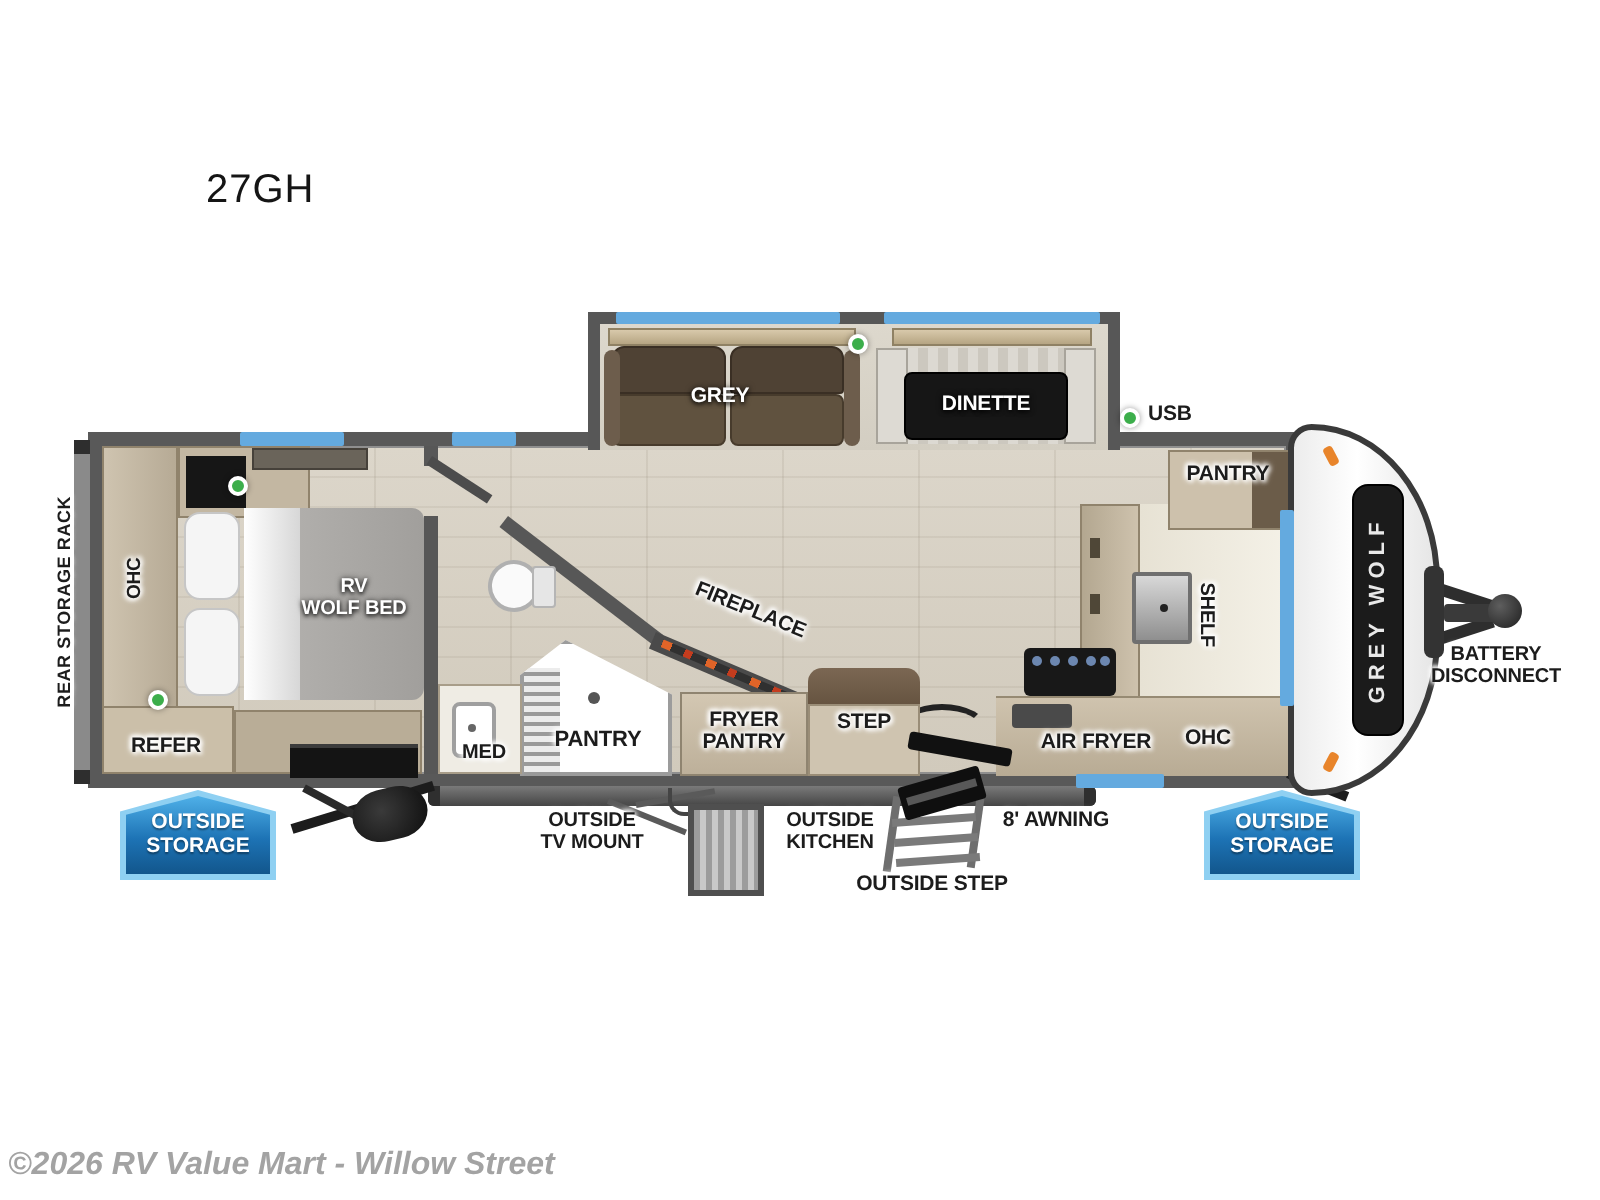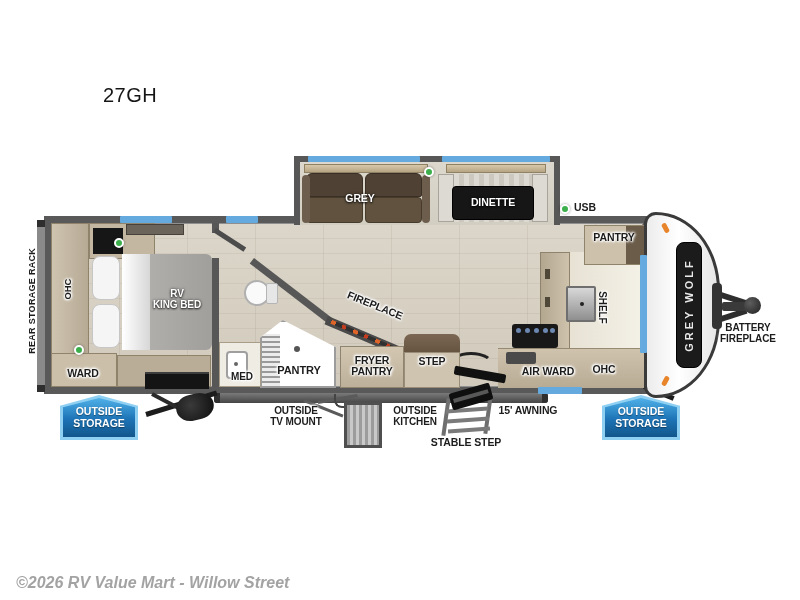--- a/index.html
+++ b/index.html
@@ -62,24 +62,24 @@
   <div class="abs" style="left:93px;top:228px;width:30px;height:26px;background:#161616;z-index:9;"></div>
   <div class="abs" style="left:126px;top:224px;width:58px;height:11px;background:#6a645a;border:1px solid #46413a;box-sizing:border-box;z-index:9;"></div>
   <div class="dot" style="left:114px;top:238px;"></div>
   <div class="dot" style="left:74px;top:345px;"></div>
 
   <div class="abs" style="left:122px;top:254px;width:28px;height:96px;background:linear-gradient(90deg,#ffffff,#d7d7d7);z-index:8;"></div>
   <div class="abs" style="left:150px;top:254px;width:62px;height:96px;background:linear-gradient(90deg,#b0aeab,#a19f9c);border-radius:0 6px 6px 0;z-index:8;"></div>
   <div class="abs" style="left:92px;top:256px;width:28px;height:44px;background:#f5f5f5;border:1.5px solid #c6c6c6;border-radius:8px;box-sizing:border-box;z-index:9;"></div>
   <div class="abs" style="left:92px;top:304px;width:28px;height:44px;background:#f5f5f5;border:1.5px solid #c6c6c6;border-radius:8px;box-sizing:border-box;z-index:9;"></div>
   <div class="lbl lbl-w" style="left:138px;top:289px;width:78px;font-size:10px;">RV
-KING BED</div>
+WOLF BED</div>
 
   <div class="cab" style="left:51px;top:353px;width:66px;height:34px;background:#cbbfa9;"></div>
-  <div class="lbl" style="left:52px;top:368px;width:62px;">WARD</div>
+  <div class="lbl" style="left:52px;top:368px;width:62px;">REFER</div>
   <div class="cab" style="left:117px;top:355px;width:94px;height:32px;background:#b9ad97;"></div>
   <div class="abs" style="left:145px;top:372px;width:64px;height:15px;background:#141414;border-top:2px solid #3c3c3c;z-index:9;"></div>
 
   <div class="wall" style="left:212px;top:223px;width:7px;height:10px;"></div>
   <div class="wall" style="left:212px;top:258px;width:7px;height:129px;"></div>
   <div class="abs" style="left:216px;top:228px;width:36px;height:5px;background:#4c4c4c;transform:rotate(33deg);transform-origin:0 0;z-index:7;"></div>
 
   <div class="abs" style="left:244px;top:280px;width:26px;height:26px;background:#fafafa;border:2px solid #b0b0b0;border-radius:50%;box-sizing:border-box;transform:rotate(14deg);z-index:8;"></div>
   <div class="abs" style="left:266px;top:283px;width:12px;height:21px;background:#e6e6e6;border:1px solid #b5b5b5;border-radius:2px;box-sizing:border-box;z-index:8;"></div>
 
@@ -129,21 +129,21 @@
 
   <div class="abs" style="left:512px;top:324px;width:46px;height:24px;background:#181818;border-radius:3px;z-index:9;">
     <div class="abs" style="left:4px;top:4px;width:5px;height:5px;background:#6c87b0;border-radius:50%;"></div>
     <div class="abs" style="left:13px;top:4px;width:5px;height:5px;background:#6c87b0;border-radius:50%;"></div>
     <div class="abs" style="left:22px;top:4px;width:5px;height:5px;background:#6c87b0;border-radius:50%;"></div>
     <div class="abs" style="left:31px;top:4px;width:5px;height:5px;background:#6c87b0;border-radius:50%;"></div>
     <div class="abs" style="left:38px;top:4px;width:5px;height:5px;background:#6c87b0;border-radius:50%;"></div>
   </div>
   <div class="abs" style="left:498px;top:348px;width:146px;height:39px;background:linear-gradient(180deg,#cfc3ae,#b8ab94);border-top:1px solid #968a73;z-index:8;"></div>
   <div class="abs" style="left:506px;top:352px;width:30px;height:12px;background:#4a4a4a;border-radius:2px;z-index:9;"></div>
-  <div class="lbl" style="left:510px;top:366px;width:76px;">AIR WARD</div>
+  <div class="lbl" style="left:510px;top:366px;width:76px;">AIR FRYER</div>
   <div class="lbl" style="left:582px;top:364px;width:44px;">OHC</div>
 
   <div class="dot" style="left:560px;top:204px;"></div>
   <div class="lbl" style="left:574px;top:202px;width:34px;text-align:left;">USB</div>
 
   <div class="slide-shell"></div>
   <div class="win" style="left:308px;top:156px;width:112px;height:6px;"></div>
   <div class="win" style="left:442px;top:156px;width:108px;height:6px;"></div>
 
   <div class="abs" style="left:304px;top:164px;width:124px;height:9px;background:linear-gradient(180deg,#d8c9ab,#b6a583);border:1px solid #8f8164;box-sizing:border-box;z-index:33;"></div>
@@ -172,62 +172,62 @@
   <div class="abs" style="left:663px;top:223px;width:5px;height:10px;background:#e8842a;border-radius:2px;transform:rotate(-28deg);z-index:27;"></div>
   <div class="abs" style="left:663px;top:376px;width:5px;height:10px;background:#e8842a;border-radius:2px;transform:rotate(28deg);z-index:27;"></div>
 
   <div class="abs" style="left:706px;top:294px;width:8px;height:22px;background:#9a9a9a;border-radius:2px;z-index:24;"></div>
   <div class="abs" style="left:712px;top:283px;width:10px;height:46px;background:#333;border-radius:4px;z-index:28;"></div>
   <div class="abs" style="left:718px;top:291px;width:30px;height:6px;background:#2e2e2e;transform:rotate(18deg);transform-origin:0 50%;z-index:27;"></div>
   <div class="abs" style="left:718px;top:317px;width:30px;height:6px;background:#2e2e2e;transform:rotate(-18deg);transform-origin:0 50%;z-index:27;"></div>
   <div class="abs" style="left:722px;top:302px;width:26px;height:9px;background:#3a3a3a;border-radius:2px;z-index:27;"></div>
   <div class="abs" style="left:744px;top:297px;width:17px;height:17px;background:radial-gradient(circle at 35% 35%,#5e5e5e,#1e1e1e);border-radius:50%;z-index:28;"></div>
   <div class="lbl" style="left:704px;top:323px;width:88px;font-size:10px;">BATTERY
-FIREPLACE</div>
+DISCONNECT</div>
 
   <div class="abs" style="left:146px;top:412px;width:74px;height:5px;background:#1c1c1c;transform:rotate(-17deg);transform-origin:0 50%;z-index:5;"></div>
   <div class="abs" style="left:152px;top:392px;width:30px;height:4px;background:#2a2a2a;transform:rotate(28deg);transform-origin:0 50%;z-index:5;"></div>
   <div class="abs" style="left:176px;top:394px;width:38px;height:26px;background:radial-gradient(circle at 40% 40%,#3a3a3a,#0c0c0c);border-radius:40%/50%;transform:rotate(-14deg);z-index:5;"></div>
 
   <div class="abs" style="left:644px;top:384px;width:32px;height:5px;background:#1c1c1c;transform:rotate(22deg);transform-origin:0 50%;z-index:5;"></div>
 
   <div class="abs" style="left:214px;top:393px;width:334px;height:10px;background:linear-gradient(180deg,#7a7a7a,#454545);border-radius:3px;z-index:4;">
     <div class="abs" style="left:0;top:0;width:6px;height:10px;background:#2f2f2f;border-radius:3px 0 0 3px;"></div>
     <div class="abs" style="right:0;top:0;width:6px;height:10px;background:#2f2f2f;border-radius:0 3px 3px 0;"></div>
   </div>
   <div class="abs" style="left:304px;top:399px;width:42px;height:3px;background:#5a5a5a;transform:rotate(22deg);transform-origin:0 50%;z-index:4;"></div>
   <div class="abs" style="left:318px;top:401px;width:40px;height:3px;background:#5a5a5a;transform:rotate(-10deg);transform-origin:0 50%;z-index:4;"></div>
-  <div class="lbl" style="left:494px;top:405px;width:68px;">15' AWNING</div>
+  <div class="lbl" style="left:494px;top:405px;width:68px;">8' AWNING</div>
 
   <div class="abs" style="left:334px;top:394px;width:10px;height:12px;border:2px solid #444;border-top:none;border-right:none;border-radius:0 0 0 8px;z-index:5;"></div>
   <div class="lbl" style="left:260px;top:406px;width:72px;font-size:10px;">OUTSIDE
 TV MOUNT</div>
 
   <div class="abs" style="left:344px;top:402px;width:38px;height:46px;border:3px solid #4f4f4f;box-sizing:border-box;background:repeating-linear-gradient(90deg,#9c9c9c 0 3px,#c9c9c9 3px 6px);z-index:5;"></div>
   <div class="lbl" style="left:386px;top:406px;width:58px;font-size:10px;">OUTSIDE
 KITCHEN</div>
 
   <div class="abs" style="left:444px;top:398px;width:4px;height:38px;background:#6e6e6e;transform:rotate(8deg);z-index:5;"></div>
   <div class="abs" style="left:486px;top:396px;width:4px;height:38px;background:#6e6e6e;transform:rotate(8deg);z-index:5;"></div>
   <div class="abs" style="left:446px;top:408px;width:42px;height:4px;background:#7a7a7a;transform:rotate(-4deg);z-index:5;"></div>
   <div class="abs" style="left:447px;top:418px;width:42px;height:4px;background:#7a7a7a;transform:rotate(-4deg);z-index:5;"></div>
   <div class="abs" style="left:448px;top:428px;width:42px;height:4px;background:#7a7a7a;transform:rotate(-4deg);z-index:5;"></div>
   <div class="abs" style="left:450px;top:388px;width:42px;height:17px;background:#0f0f0f;border-radius:2px;transform:rotate(-16deg);z-index:6;">
     <div class="abs" style="left:3px;top:6px;width:36px;height:4px;background:#585858;"></div>
   </div>
-  <div class="lbl" style="left:428px;top:437px;width:76px;">STABLE STEP</div>
+  <div class="lbl" style="left:428px;top:437px;width:76px;">OUTSIDE STEP</div>
 
   <div class="badge" style="left:60px;top:395px;">
     <div class="badge-in">
       <span class="badge-txt">OUTSIDE
 STORAGE</span>
     </div>
   </div>
   <div class="badge" style="left:602px;top:395px;">
     <div class="badge-in">
       <span class="badge-txt">OUTSIDE
 STORAGE</span>
     </div>
   </div>
 
-  <div class="abs" style="left:16px;top:574px;font:bold italic 16px 'Liberation Sans',sans-serif;color:#a3a3a3;z-index:70;">©2026 RV Value Mart - Willow Street</div>
+  <div class="abs" style="left:4px;top:574px;font:bold italic 16px 'Liberation Sans',sans-serif;color:#a3a3a3;z-index:70;">©2026 RV Value Mart - Willow Street</div>
 
 </div>
 
 </body></html>

